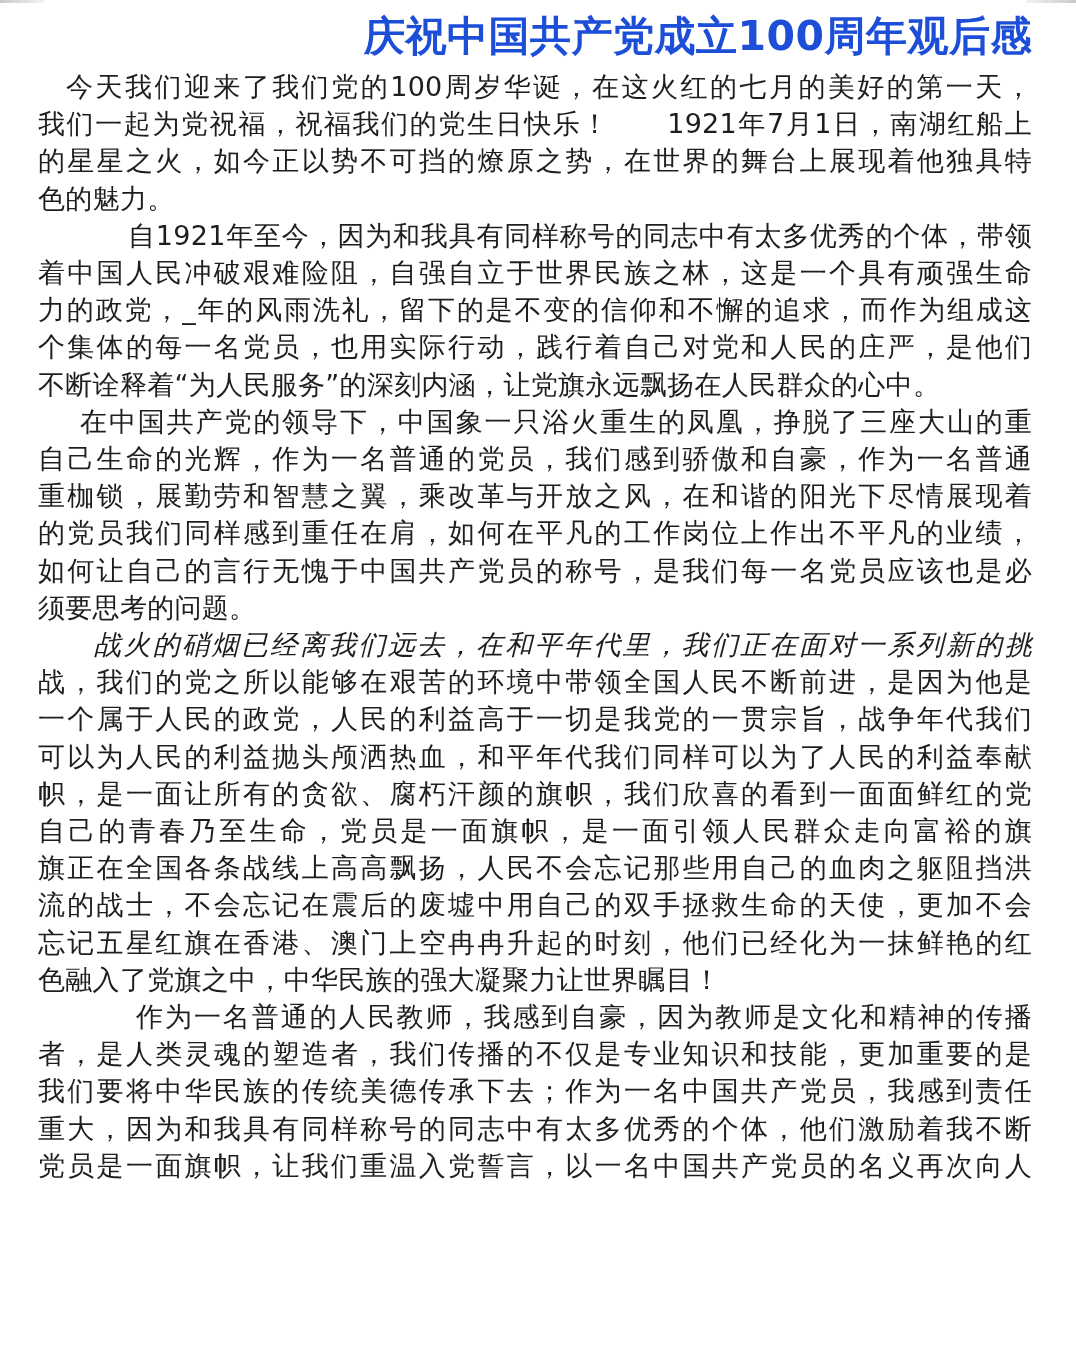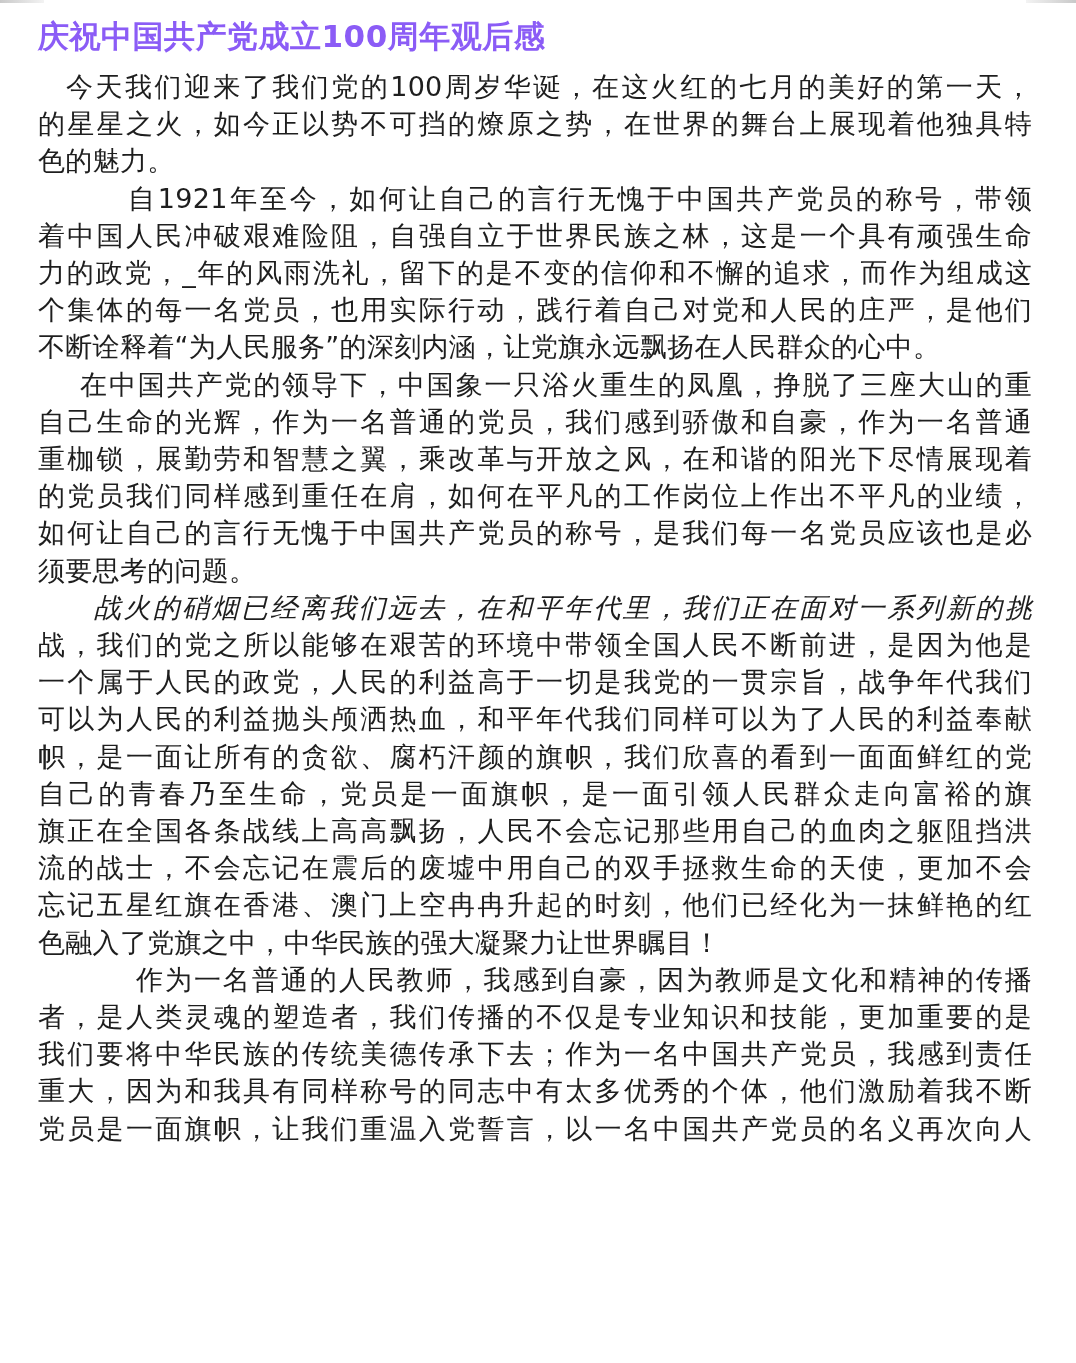--- a/index.html
+++ b/index.html
@@ -10,45 +10,46 @@
   }
   .top-edge-left, .top-edge-right {
     position: absolute; top: 0; height: 3px; background: linear-gradient(to right, #c9c9c9, #f3f3f3);
   }
   .top-edge-left { left: 0; width: 44px; }
   .top-edge-right { right: 0; width: 50px; background: linear-gradient(to left, #c9c9c9, #f3f3f3); }
   .doc {
     position: absolute; left: 38px; top: 14px; width: 994px;
   }
   .title {
-    text-align: left; font-size: 31px; font-weight: bold; letter-spacing: 0.5px;
-    line-height: 44px; margin: 0 0 10px 0; color: #8b5cf6;
+    text-align: right; font-size: 41px; font-weight: bold; letter-spacing: 0.5px;
+    line-height: 44px; margin: 0 0 10px 0; color: #1d4ed8;
   }
   .line {
     font-size: 27px; line-height: 37.2px; white-space: nowrap; margin: 0;
     letter-spacing: 0.3px; color: #1e1e1e;
   }
   .just { text-align: justify; text-align-last: justify; }
 </style>
 </head>
 <body>
 
 <div class="top-edge-left"></div>
 <div class="top-edge-right"></div>
 
 <div class="doc">
   <h1 class="title">庆祝中国共产党成立100周年观后感</h1>
   <div id="body">
       <div>
         <p class="line just" style="padding-left: 28px;">今天我们迎来了我们党的100周岁华诞，在这火红的七月的美好的第一天，</p>
+        <p class="line just">我们一起为党祝福，祝福我们的党生日快乐！　　1921年7月1日，南湖红船上</p>
         <p class="line just">的星星之火，如今正以势不可挡的燎原之势，在世界的舞台上展现着他独具特</p>
         <p class="line">色的魅力。</p>
       </div>
       <div>
-        <p class="line just" style="padding-left: 90px;">自1921年至今，如何让自己的言行无愧于中国共产党员的称号，带领</p>
+        <p class="line just" style="padding-left: 90px;">自1921年至今，因为和我具有同样称号的同志中有太多优秀的个体，带领</p>
         <p class="line just">着中国人民冲破艰难险阻，自强自立于世界民族之林，这是一个具有顽强生命</p>
         <p class="line just">力的政党，_年的风雨洗礼，留下的是不变的信仰和不懈的追求，而作为组成这</p>
         <p class="line just">个集体的每一名党员，也用实际行动，践行着自己对党和人民的庄严，是他们</p>
         <p class="line">不断诠释着“为人民服务”的深刻内涵，让党旗永远飘扬在人民群众的心中。</p>
       </div>
       <div>
         <p class="line just" style="padding-left: 42px;">在中国共产党的领导下，中国象一只浴火重生的凤凰，挣脱了三座大山的重</p>
         <p class="line just">自己生命的光辉，作为一名普通的党员，我们感到骄傲和自豪，作为一名普通</p>
         <p class="line just">重枷锁，展勤劳和智慧之翼，乘改革与开放之风，在和谐的阳光下尽情展现着</p>
         <p class="line just">的党员我们同样感到重任在肩，如何在平凡的工作岗位上作出不平凡的业绩，</p>

